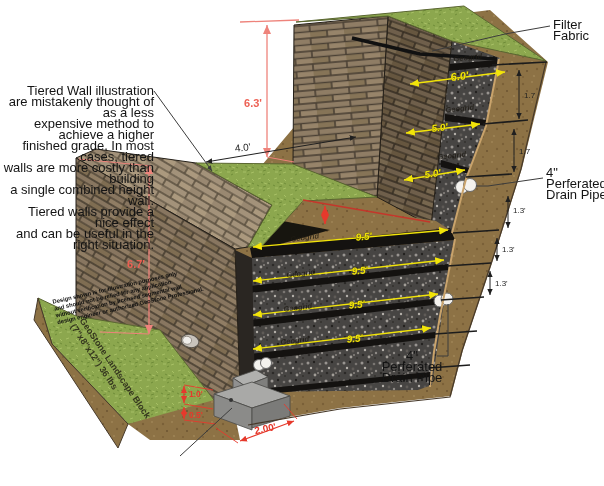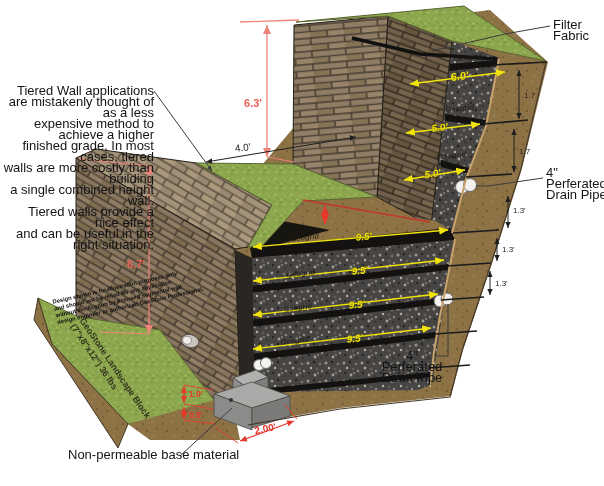--- a/index.html
+++ b/index.html
@@ -260,33 +260,32 @@
   </g>
   <text class="rdim" x="266" y="432" text-anchor="middle" transform="rotate(-12 266 432)" style="font-size:10px" fill="#e6392c">2.00'</text>
 
   <path d="M154,91 L212,171" stroke="#3c3c3c" stroke-width="1" fill="none" marker-end="url(#aG)"></path>
   <path d="M550,26 L505,34 L432,51" stroke="#3c3c3c" stroke-width="1" fill="none"></path>
   <path d="M543,178 L488,186 L476,186" stroke="#3c3c3c" stroke-width="1" fill="none"></path>
   <path d="M437,356 L448,356 L448,304" stroke="#3c3c3c" stroke-width="1" fill="none"></path>
   <path d="M180,456 L232,408" stroke="#3c3c3c" stroke-width="1" fill="none"></path>
 </svg>
 
-<div class="olabel note">Tiered Wall applications
+<div class="olabel note">Tiered Wall illustration
 are mistakenly thought of as a less
 expensive method to achieve a higher
 finished grade.  In most cases, tiered
 walls are more costly than building
 a single combined height wall.
 Tiered walls provide a nice effect
 and can be useful in the right situation.</div>
 <div class="olabel filterlbl">Filter Fabric</div>
 <div class="olabel pipe1">4" Perferated
 Drain Pipe</div>
 <div class="olabel pipe2">4" Perferated
 Drain Pipe</div>
-<div class="olabel baselbl">Non-permeable base material</div>
 <div class="olabel disclaimer">Design shown is for illustration purposes only
 and should not be relied for any application
 without verification by licensed segmental wall
 design engineer or authorized GeoStone Professional.</div>
 <div class="olabel stamp">GeoStone Landscape Block
 (7"x8"x12") 36 lbs</div>
 </div>
 
 </body></html>

